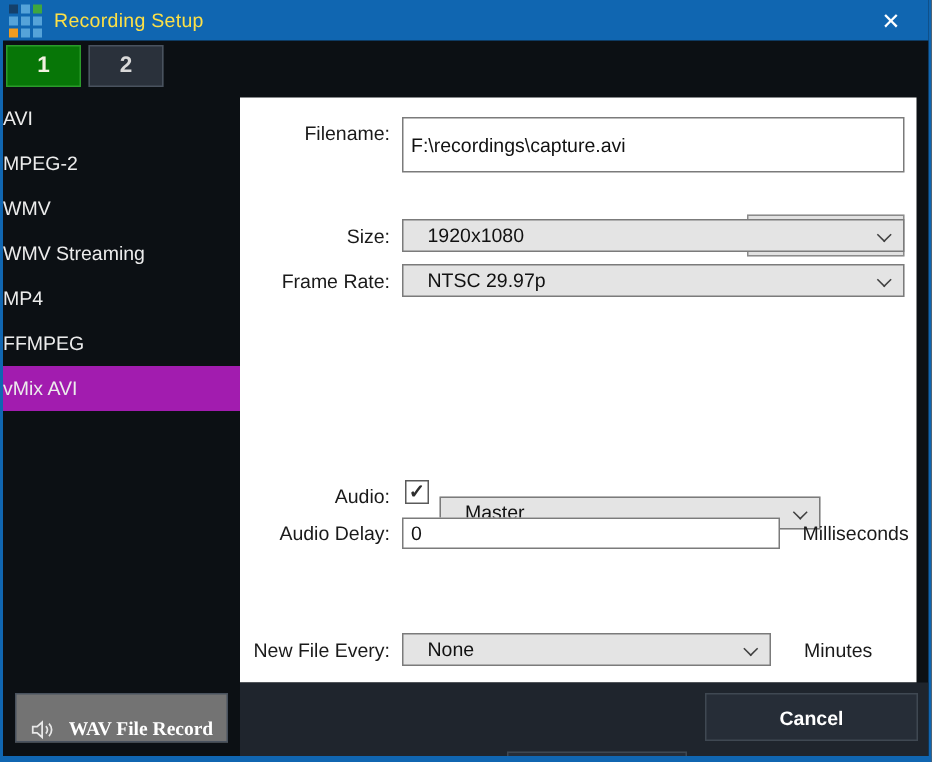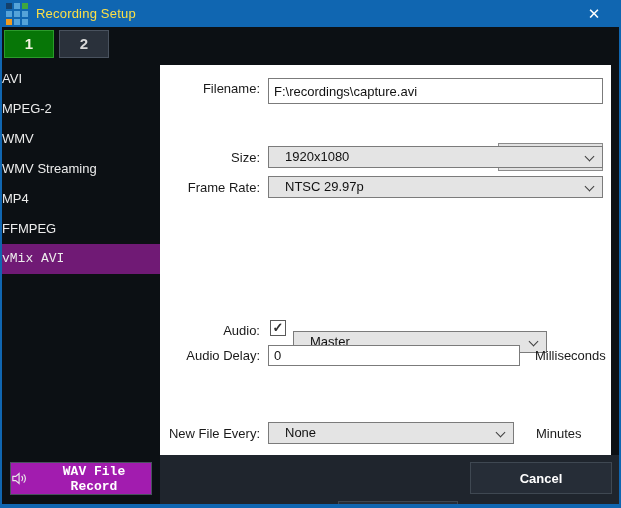--- a/index.html
+++ b/index.html
@@ -43,28 +43,28 @@
     background:#2a313b; border:1px solid #49525e;
   }
   .tab.selected{ background:#077607; border:1px solid #2b9b2b; color:#f2f2e0; }
 
   
   .list{ position:absolute; left:0; top:37px; width:158px; }
   .item{
     height:30px; line-height:30px; 
     color:#ececec; font-size:13px; white-space:nowrap;
   }
-  .item.selected{ background:#701a75;font-family:Liberation Mono, monospace; }
+  .item.selected{ background:#a21caf; }
 
   
   .wav-btn{
     position:absolute; left:8px; top:435px; width:142px; height:33px;
-    background:#a21caf; border:1px solid #49525e; color:#fff;
-    font-family:Liberation Mono, monospace; font-size:13px; font-weight:bold;
-    display:flex; align-items:center; justify-content:center; gap:9px;
+    background:#737373; border:1px solid #49525e; color:#fff;
+    font-family:Liberation Serif, serif; font-size:13px; font-weight:bold;
+    display:flex; align-items:flex-end; justify-content:center; gap:9px;
   }
   .wav-btn svg{ flex:0 0 auto; }
 
   
   .panel{
     position:absolute; left:158px; top:38px; width:451px; height:390px;
     background:#ffffff; font-size:13px; color:#1a1a1a;
   }
   .lbl{ position:absolute; left:0; width:100px; text-align:right; white-space:nowrap; }
   .unit{ position:absolute; white-space:nowrap; }
@@ -148,21 +148,21 @@
         <path d="M2 6.5 L5.5 6.5 L9.5 3 L9.5 15 L5.5 11.5 L2 11.5 Z" fill="none"></path>
         <path d="M12.5 6 a4.2 4.2 0 0 1 0 6"></path>
         <path d="M15 4 a7 7 0 0 1 0 10"></path>
       </svg>
       <span>WAV File Record</span>
     </button>
 
     <div class="panel">
 
       <div class="lbl" style="top:16px;">Filename:</div>
-      <input class="textbox" style="left: 108px; top: 13px; width: 335px; height: 26px;" value="F:\recordings\capture.avi">
+      <input class="textbox" style="left: 108px; top: 13px; width: 335px; height: 37px;" value="F:\recordings\capture.avi">
 
       <button class="btn-light" style="left:338px; top:40px; width:105px; height:28px;margin-top:38px;">Browse</button>
 
       <div class="lbl" style="top:85px;">Size:</div>
       <div class="combo" style="left:108px; top:81px; width:335px; height:22px;">
         <span>1920x1080</span>
         <span class="chev"></span>
       </div>
 
       <div class="lbl" style="top:115px;">Frame Rate:</div>

